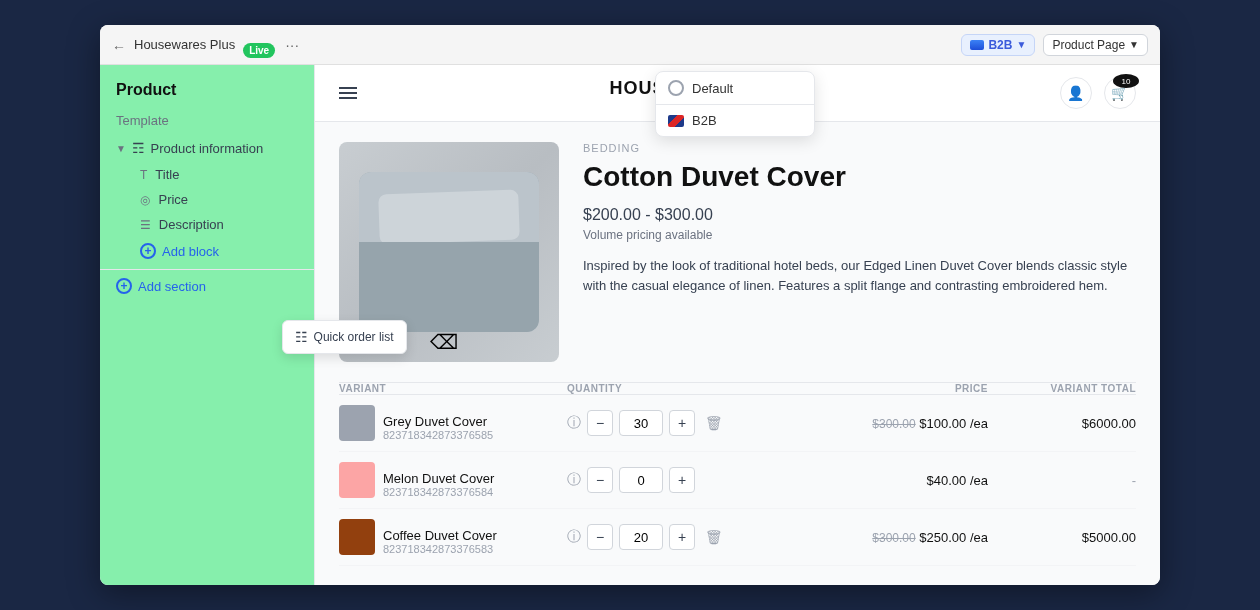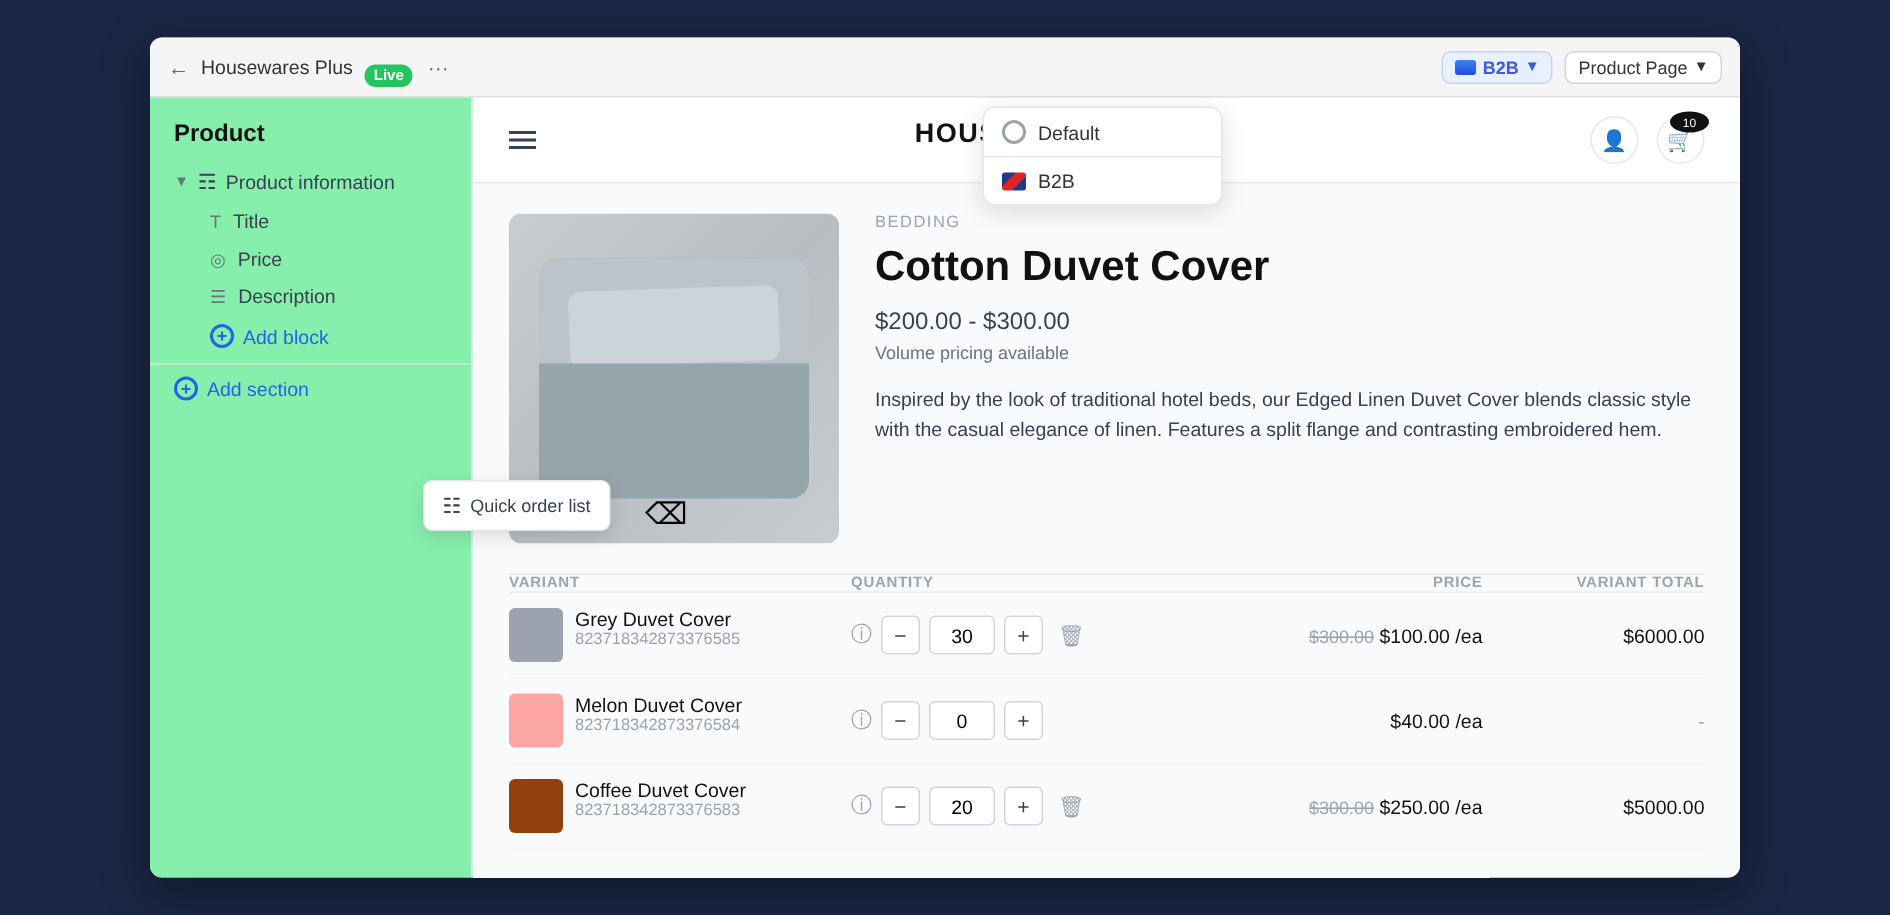--- a/index.html
+++ b/index.html
@@ -69,21 +69,21 @@
     .product-price { font-size: 16px; color: #374151; margin-bottom: 4px; }
     .volume-pricing { font-size: 12px; color: #6b7280; margin-bottom: 14px; }
     .product-description { font-size: 13px; color: #374151; line-height: 1.6; }
 
     
     .table-section { padding: 0 24px 20px; }
     .table-header { display: grid; grid-template-columns: 220px 1fr 140px 140px; gap: 8px; padding: 0 0; border-top: 1px solid #e5e7eb; border-bottom: 1px solid #e5e7eb; }
     .th { font-size: 10px; font-weight: 600; color: #9ca3af; letter-spacing: 0.5px; text-transform: uppercase; }
     .th:nth-child(3), .th:nth-child(4) { text-align: right; }
     .table-row { display: grid; grid-template-columns: 220px 1fr 140px 140px; gap: 8px; padding: 10px 0; border-bottom: 1px solid #f3f4f6; align-items: center; }
-    .variant-cell { display: flex; align-items: flex-start; gap: 8px; }
+    .variant-cell { display: flex; align-items: flex-end; gap: 8px; }
     .variant-thumb { width: 36px; height: 36px; background: #c8cdd1; border-radius: 4px; flex-shrink: 0; }
     .variant-name { font-size: 13px; font-weight: 500; color: #111; }
     .variant-sku { font-size: 11px; color: #9ca3af; }
     .qty-cell { display: flex; align-items: center; gap: 6px; }
     .qty-btn { width: 26px; height: 26px; border: 1px solid #d1d5db; border-radius: 4px; background: #fff; cursor: pointer; display: flex; align-items: center; justify-content: center; font-size: 14px; color: #374151; }
     .qty-input { width: 44px; height: 26px; border: 1px solid #d1d5db; border-radius: 4px; text-align: center; font-size: 13px; }
     .info-icon { color: #9ca3af; font-size: 14px; cursor: pointer; }
     .delete-icon { color: #9ca3af; font-size: 14px; cursor: pointer; margin-left: 4px; }
     .price-cell { text-align: right; font-size: 13px; }
     .original-price { color: #9ca3af; text-decoration: line-through; font-size: 12px; }
@@ -123,20 +123,21 @@
     <div class="dropdown-item">
       <div class="b2b-flag-sm"></div>
       <span>B2B</span>
     </div>
   </div>
 
   <div class="main-layout">
 
     <div class="sidebar">
       <div class="sidebar-section-title">Product</div>
+      <div class="sidebar-label">Template</div>
       <div class="sidebar-section-header">
         <span class="chevron-icon">▼</span>
         <span style="font-size:14px;">☶</span>
         <span>Product information</span>
       </div>
       <div class="sidebar-block-item">
         <span style="color:#6b7280; font-size:12px;">T</span>
         <span>Title</span>
       </div>
       <div class="sidebar-block-item">

